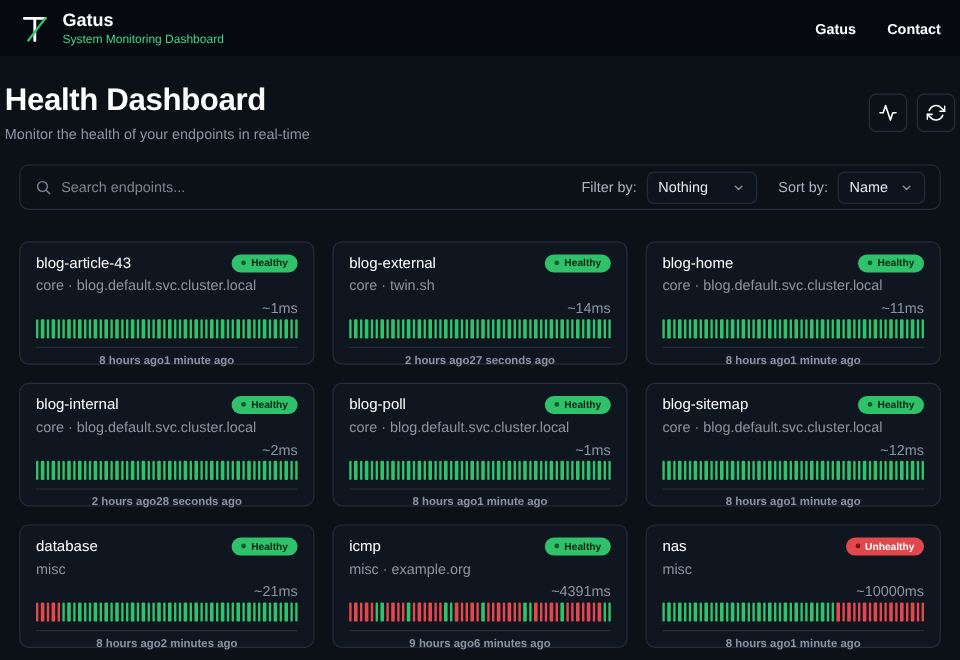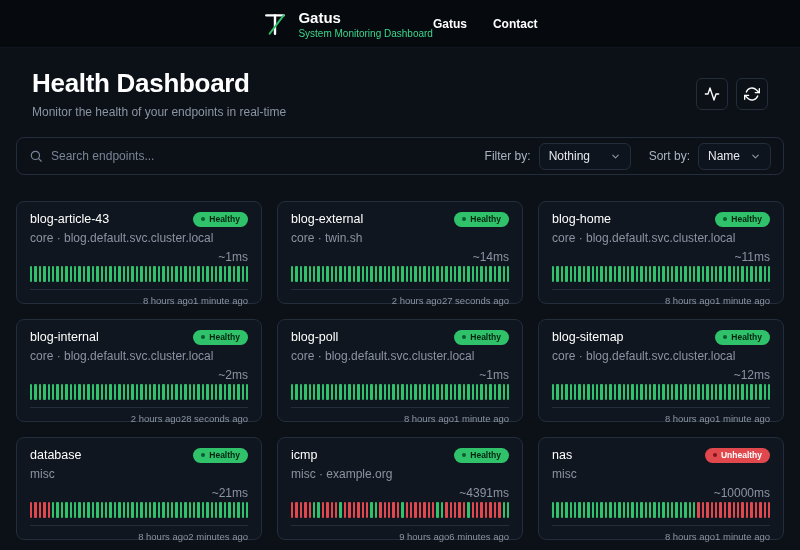--- a/index.html
+++ b/index.html
@@ -5,31 +5,31 @@
   * { margin:0; padding:0; box-sizing:border-box; }
   html,body { width:800px; height:550px; overflow:hidden; }
   body {
     background:var(--bg,#0c1118);
     color:var(--text,#f5f7fa);
     font-family:"Liberation Sans","DejaVu Sans",sans-serif;
   }
   
   .navbar {
     height:48px; background:var(--navbar-bg,#060a0f);
-    display:flex; align-items:center; justify-content:center;
+    display:flex; align-items:center; justify-content:space-between;
     padding:12px 16px; border-bottom:1px solid #10161f;
   }
   .nav-left { display:flex; align-items:center; gap:10px; }
   .logo { display:flex; align-items:center; cursor:pointer; }
   .brand-title { font-size:15px; font-weight:700; color:#fff; }
   .brand-sub { font-size:10px; color:var(--accent-subtitle,#3dd68c); margin-top:2px; }
   .nav-links { display:flex; gap:26px; }
   .nav-link { font-size:12px; font-weight:600; color:#fff; text-decoration:none; cursor:pointer; }
   
-  .page-header { display:flex; justify-content:space-between; align-items:center; padding:20px 32px 14px; }
+  .page-header { display:flex; justify-content:space-between; align-items:center; padding:20px 4px 14px; }
   h1 { font-size:26px; font-weight:bold; letter-spacing:-0.3px; color:#fff; }
   .page-header p { font-size:12px; color:var(--muted,#8b94a3); margin-top:6px; }
   .header-actions { display:flex; gap:8px; }
   .icon-btn {
     width:32px; height:32px; border:1px solid var(--border,#222c3a); background:transparent;
     border-radius:6px; display:flex; align-items:center; justify-content:center; cursor:pointer; color:#fff;
   }
   
   .toolbar {
     margin:4px 16px 14px; border:1px solid var(--border,#222c3a); border-radius:8px;
@@ -60,22 +60,22 @@
   .dot { width:4px; height:4px; border-radius:50%; display:inline-block; }
   .badge.up .dot { background:#0b5c2e; }
   .badge.down .dot { background:#7e1519; }
   .card-sub { font-size:12px; color:var(--muted,#8b94a3); margin-top:4px; }
   .card-response { font-size:12px; color:var(--muted,#8b94a3); text-align:right; margin-top:5px; }
   .bars { display:flex; gap:2px; height:16px; margin-top:2px; }
   .bar { flex:1; border-radius:1px; }
   .bar.up { background:var(--green,#2fc26b); }
   .bar.down { background:var(--red,#e5484d); }
   .card-footer {
-    display:flex; justify-content:flex-end; border-top:1px solid var(--border,#222c3a);
-    margin-top:7px; padding-top:5px; font-size:9.5px; color:var(--muted,#8b94a3);
+    display:flex; justify-content:center; border-top:1px solid var(--border,#222c3a);
+    margin-top:7px; padding-top:5px; font-size:9.5px; color:var(--muted,#8b94a3);font-weight:bold;
   }
 </style>
 </head>
 <body>
 
 <div class="page">
 
   <nav class="navbar">
     <div class="nav-left">
       <span class="logo">

